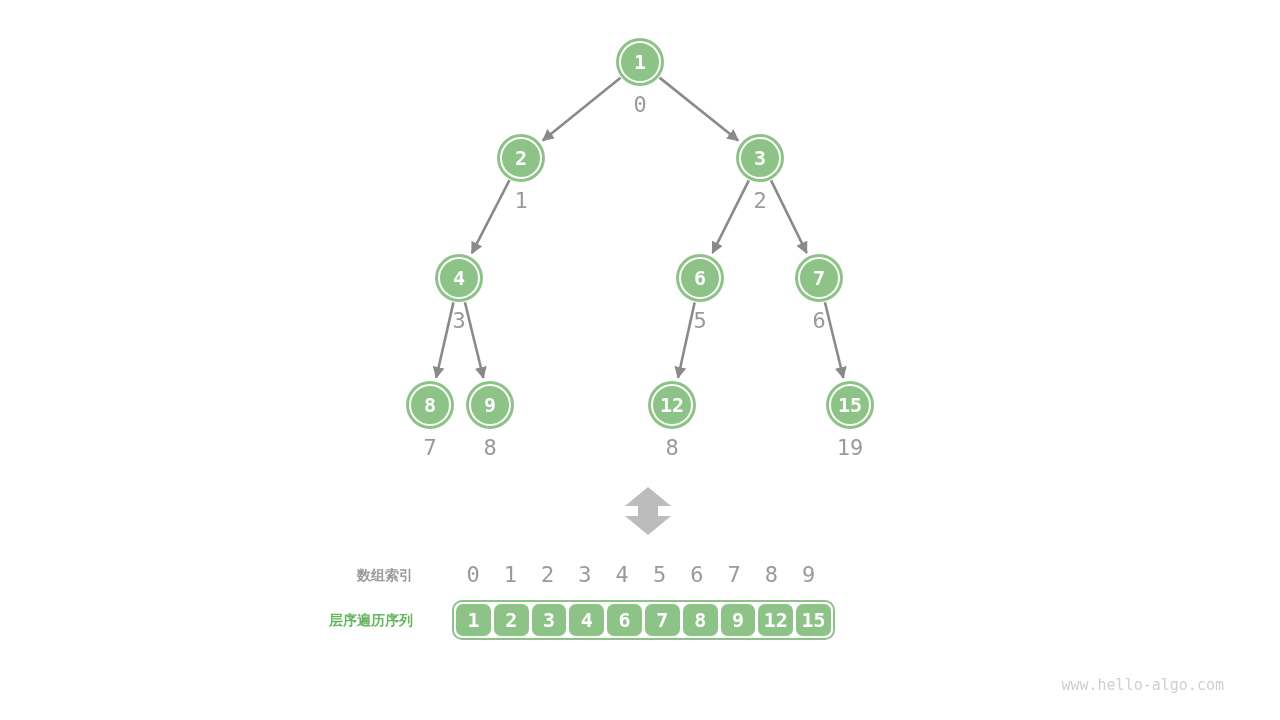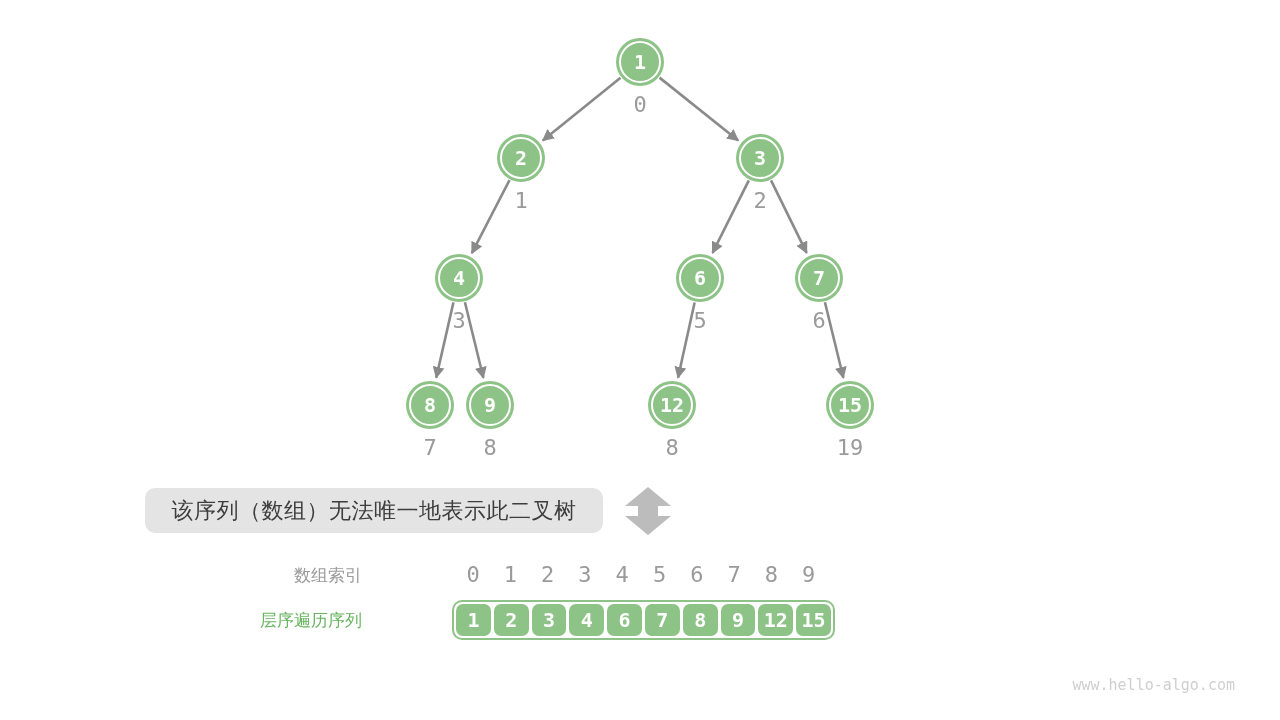--- a/index.html
+++ b/index.html
@@ -32,43 +32,43 @@
   .callout{
     position:absolute;left:145px;top:488px;width:458px;height:45px;
     background:var(--callout-bg);border-radius:10px;
     display:flex;align-items:center;justify-content:center;
     color:var(--callout-text);font-size:22px;letter-spacing:.5px;
   }
   .swap-arrow{position:absolute;left:625px;top:487px;}
   .swap-arrow polygon{fill:var(--swap-gray);}
   
   .row-label{
-    position:absolute;right:918px;transform:translateY(-50%);
-    font-weight:normal;font-size:17px;white-space:nowrap;line-height:1;
+    position:absolute;right:867px;transform:translateY(-50%);
+    font-weight:bold;font-size:14px;white-space:nowrap;line-height:1;
   }
   .row-label.gray{color:var(--label-gray);top:575px;}
   .row-label.green{color:var(--green-text);top:620px;}
   .idx-digit{
     position:absolute;top:575px;transform:translate(-50%,-50%);
     color:var(--label-gray);font-family:"DejaVu Sans Mono",monospace;
     font-size:22px;line-height:1;
   }
   .seq-box{
     position:absolute;left:452px;top:600px;width:383px;height:40px;
     box-sizing:border-box;border:2px solid var(--green-fill);border-radius:10px;
     background:#ffffff;display:flex;gap:3px;padding:2px;
   }
   .seq-cell{
     flex:1;background:var(--green-fill);border-radius:7px;
     display:flex;align-items:center;justify-content:center;
     color:#ffffff;font-family:"DejaVu Sans Mono",monospace;
     font-weight:bold;font-size:20px;line-height:1;
   }
   .watermark{
-    position:absolute;right:45px;top:678px;
+    position:absolute;right:56px;top:678px;
     color:var(--watermark-gray);font-family:"DejaVu Sans Mono",monospace;
     font-size:15px;line-height:1;
   }
 </style>
 </head>
 <body>
 
 <div class="stage">
 
   <svg class="edges-svg" width="1280" height="720">
@@ -126,21 +126,20 @@
       <div class="tree-node" style="left: 672px; top: 405px;">
         <span>12</span>
       </div>
       <div class="index-label" style="left: 672px; top: 448px;">8</div>
       <div class="tree-node" style="left: 850px; top: 405px;">
         <span>15</span>
       </div>
       <div class="index-label" style="left: 850px; top: 448px;">19</div>
     </div>
 
-  <div class="callout">该序列（数组）无法唯一地表示此二叉树</div>
 
   <svg class="swap-arrow" width="46" height="48">
     <polygon points="23,0 46,19 33,19 33,29 46,29 23,48 0,29 13,29 13,19 0,19"></polygon>
   </svg>
 
   <div class="row-label gray">数组索引</div>
   <div id="indices">
       <span class="idx-digit" style="left: 473px;">0</span>
       <span class="idx-digit" style="left: 510.3px;">1</span>
       <span class="idx-digit" style="left: 547.6px;">2</span>

